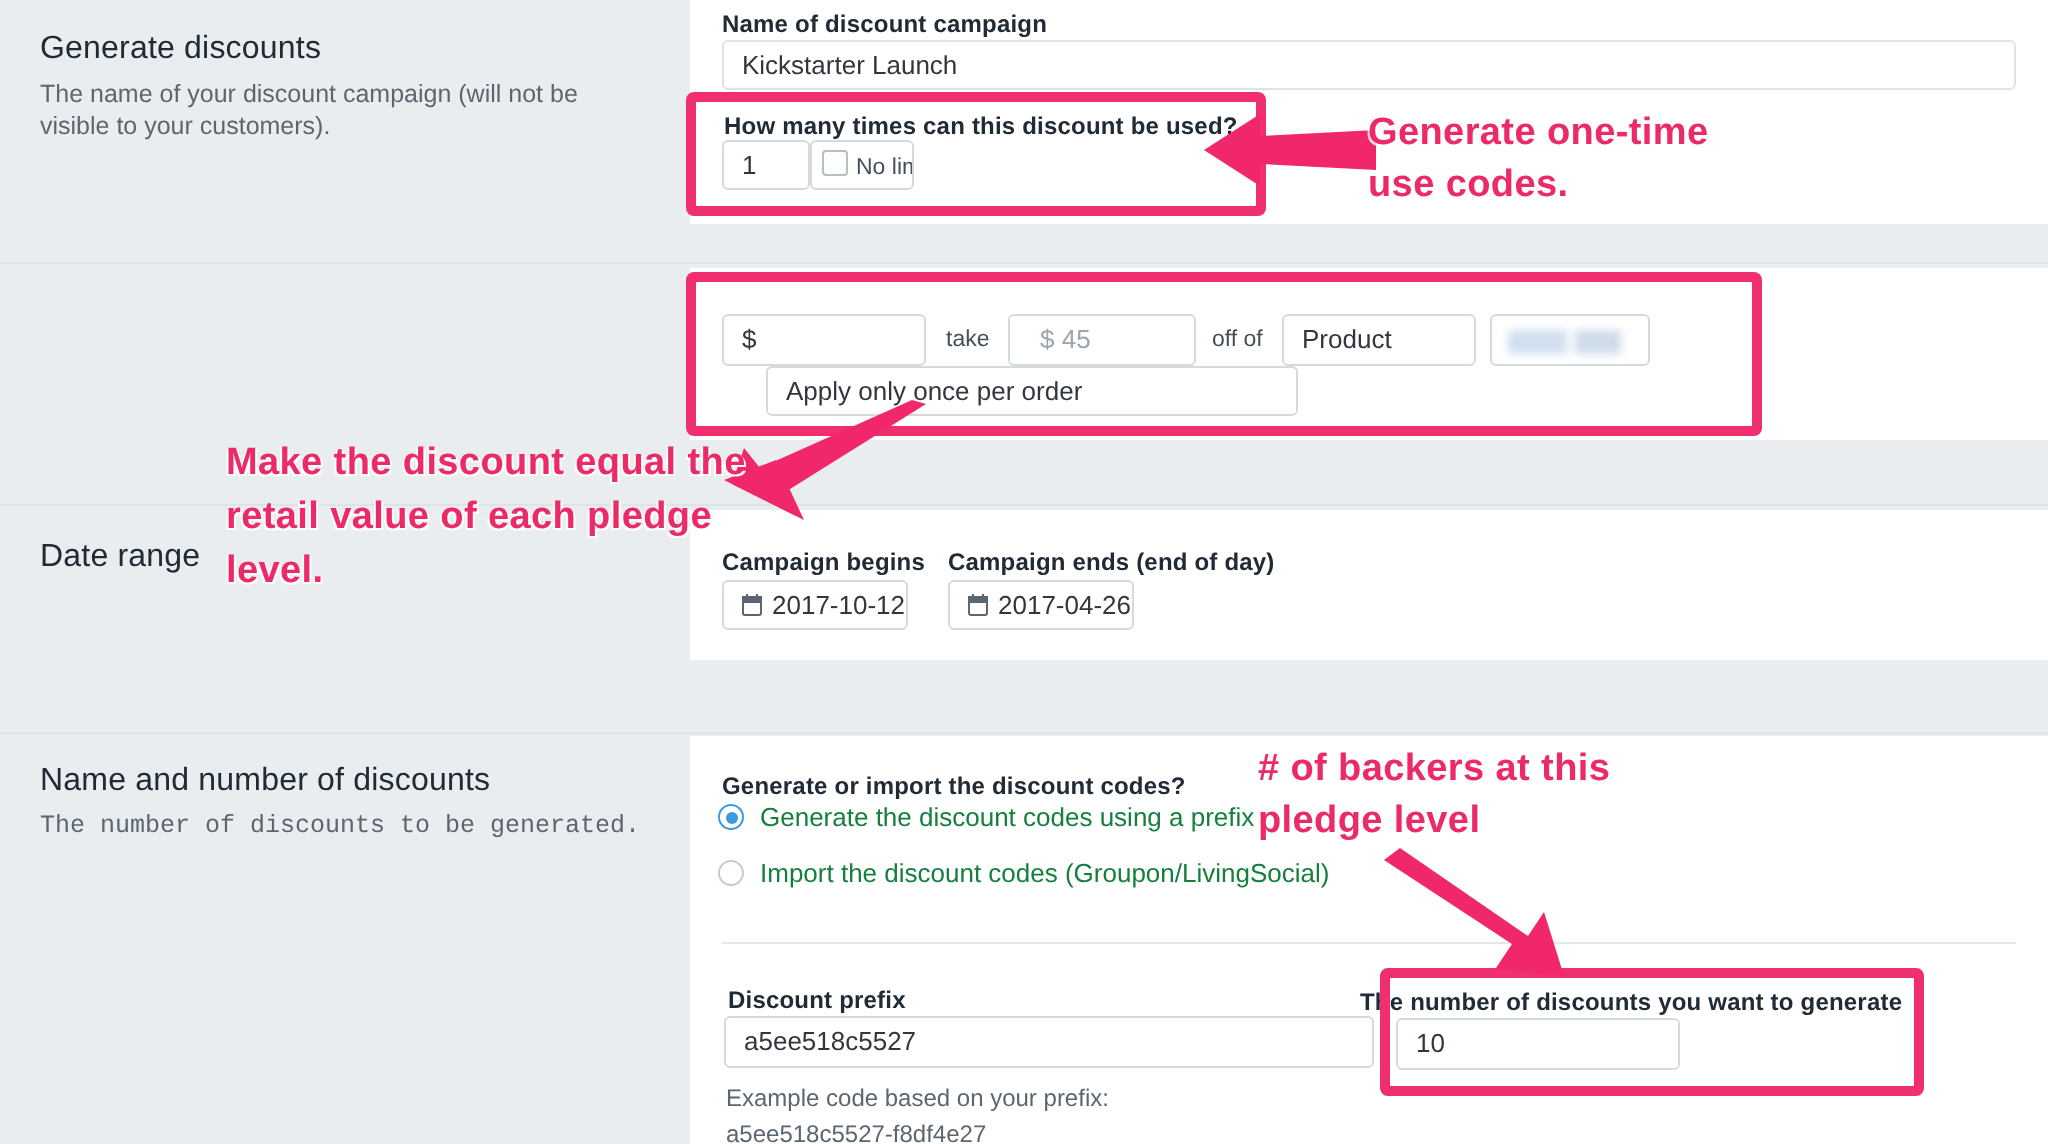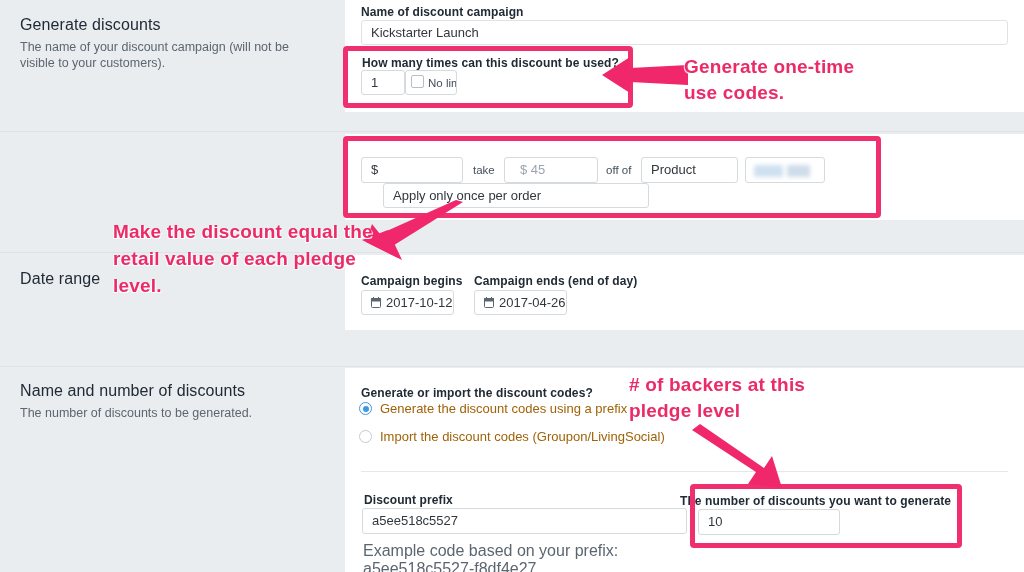--- a/index.html
+++ b/index.html
@@ -68,21 +68,21 @@
   }
   .input.ghost {
     color: #9aa5b1;
     padding-left: 15px;
   }
   .inline-txt {
     font-size: 11.5px;
     color: #454f5b;
   }
   .small-note {
-    font-size: 16px;
+    font-size: 12px;
     color: #5c6670;
   }
 
   
   .anno {
     position: absolute;
     color: #eb2a67;
     font-weight: bold;
     font-size: 19px;
     line-height: 26px;
@@ -129,21 +129,21 @@
     content: "";
     position: absolute;
     left: 2.5px; top: 2.5px;
     width: 6px; height: 6px;
     border-radius: 50%;
     background: #3d9ae0;
   }
   .radio-lbl {
     position: absolute;
     font-size: 13px;
-    color: #a16207;
+    color: #15803d;
   }
   .blurfill {
     position: absolute;
     border-radius: 2px;
     filter: blur(2.2px);
     background: linear-gradient(90deg,#cfe0f0 0 46%, #ffffff 46% 52%, #cfdcea 52% 88%, #ffffff 88% 100%);
   }
   .cal-icon { margin-right: 5px; vertical-align: -1px; }
 </style>
 </head>
@@ -234,21 +234,21 @@
     <svg class="cal-icon" width="10" height="11" viewBox="0 0 10 11">
       <rect x="0.5" y="1.5" width="9" height="9" rx="1" fill="#fff" stroke="#5c6670"></rect>
       <rect x="0.5" y="1.5" width="9" height="2.5" fill="#5c6670" stroke="#5c6670"></rect>
       <rect x="2" y="0" width="1" height="2.6" fill="#5c6670"></rect>
       <rect x="7" y="0" width="1" height="2.6" fill="#5c6670"></rect>
     </svg><span>2017-04-26</span>
   </div>
 
   <div style="position:absolute; left:20px; top:382px; width:330px;">
     <div class="sec-title">Name and number of discounts</div>
-    <div class="sec-desc" style="max-width:320px;">The number of discounts to be generated.</div>
+    <div class="sec-desc" style="max-width:320px;font-family:Liberation Mono, monospace;">The number of discounts to be generated.</div>
   </div>
 
   <div style="position:absolute; left:361px; top:385px;">
     <span class="field-label">Generate or import the discount codes?</span>
   </div>
 
   <div class="radio on" style="left:359px; top:402px;"></div>
   <span class="radio-lbl" style="left:380px; top:401px;">Generate the discount codes using a prefix</span>
 
   <div class="radio" style="left:359px; top:430px;"></div>

